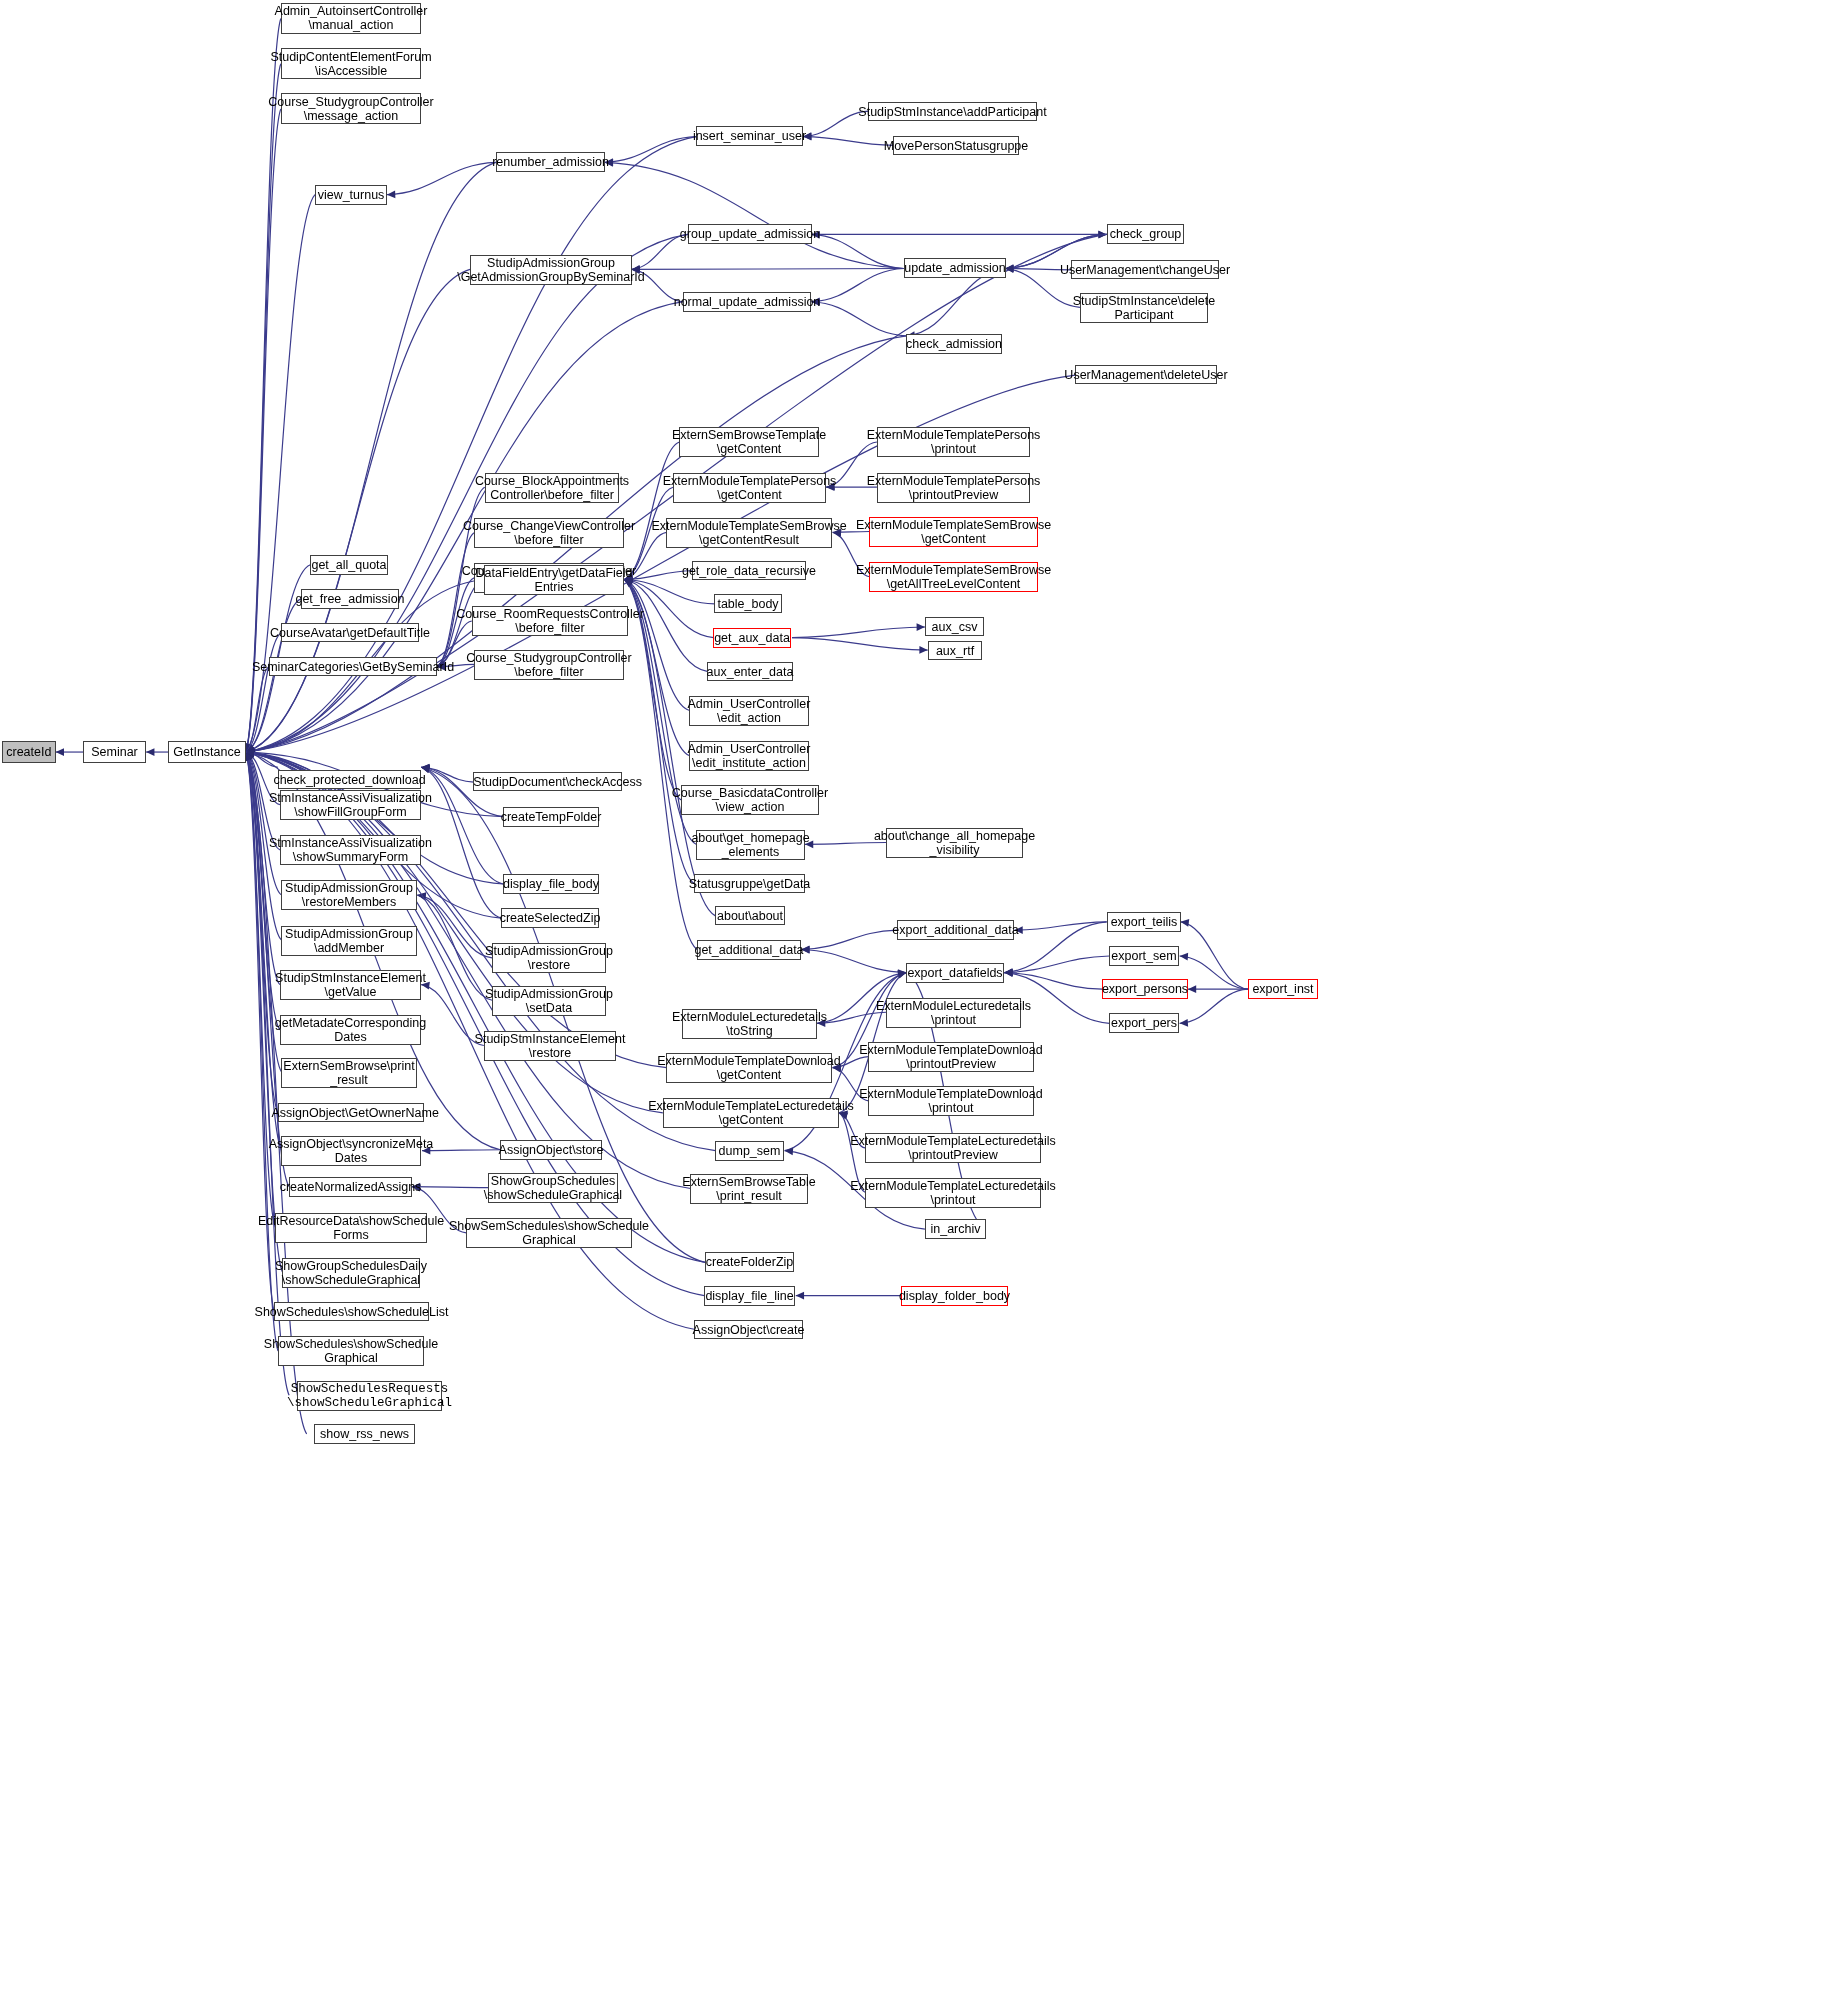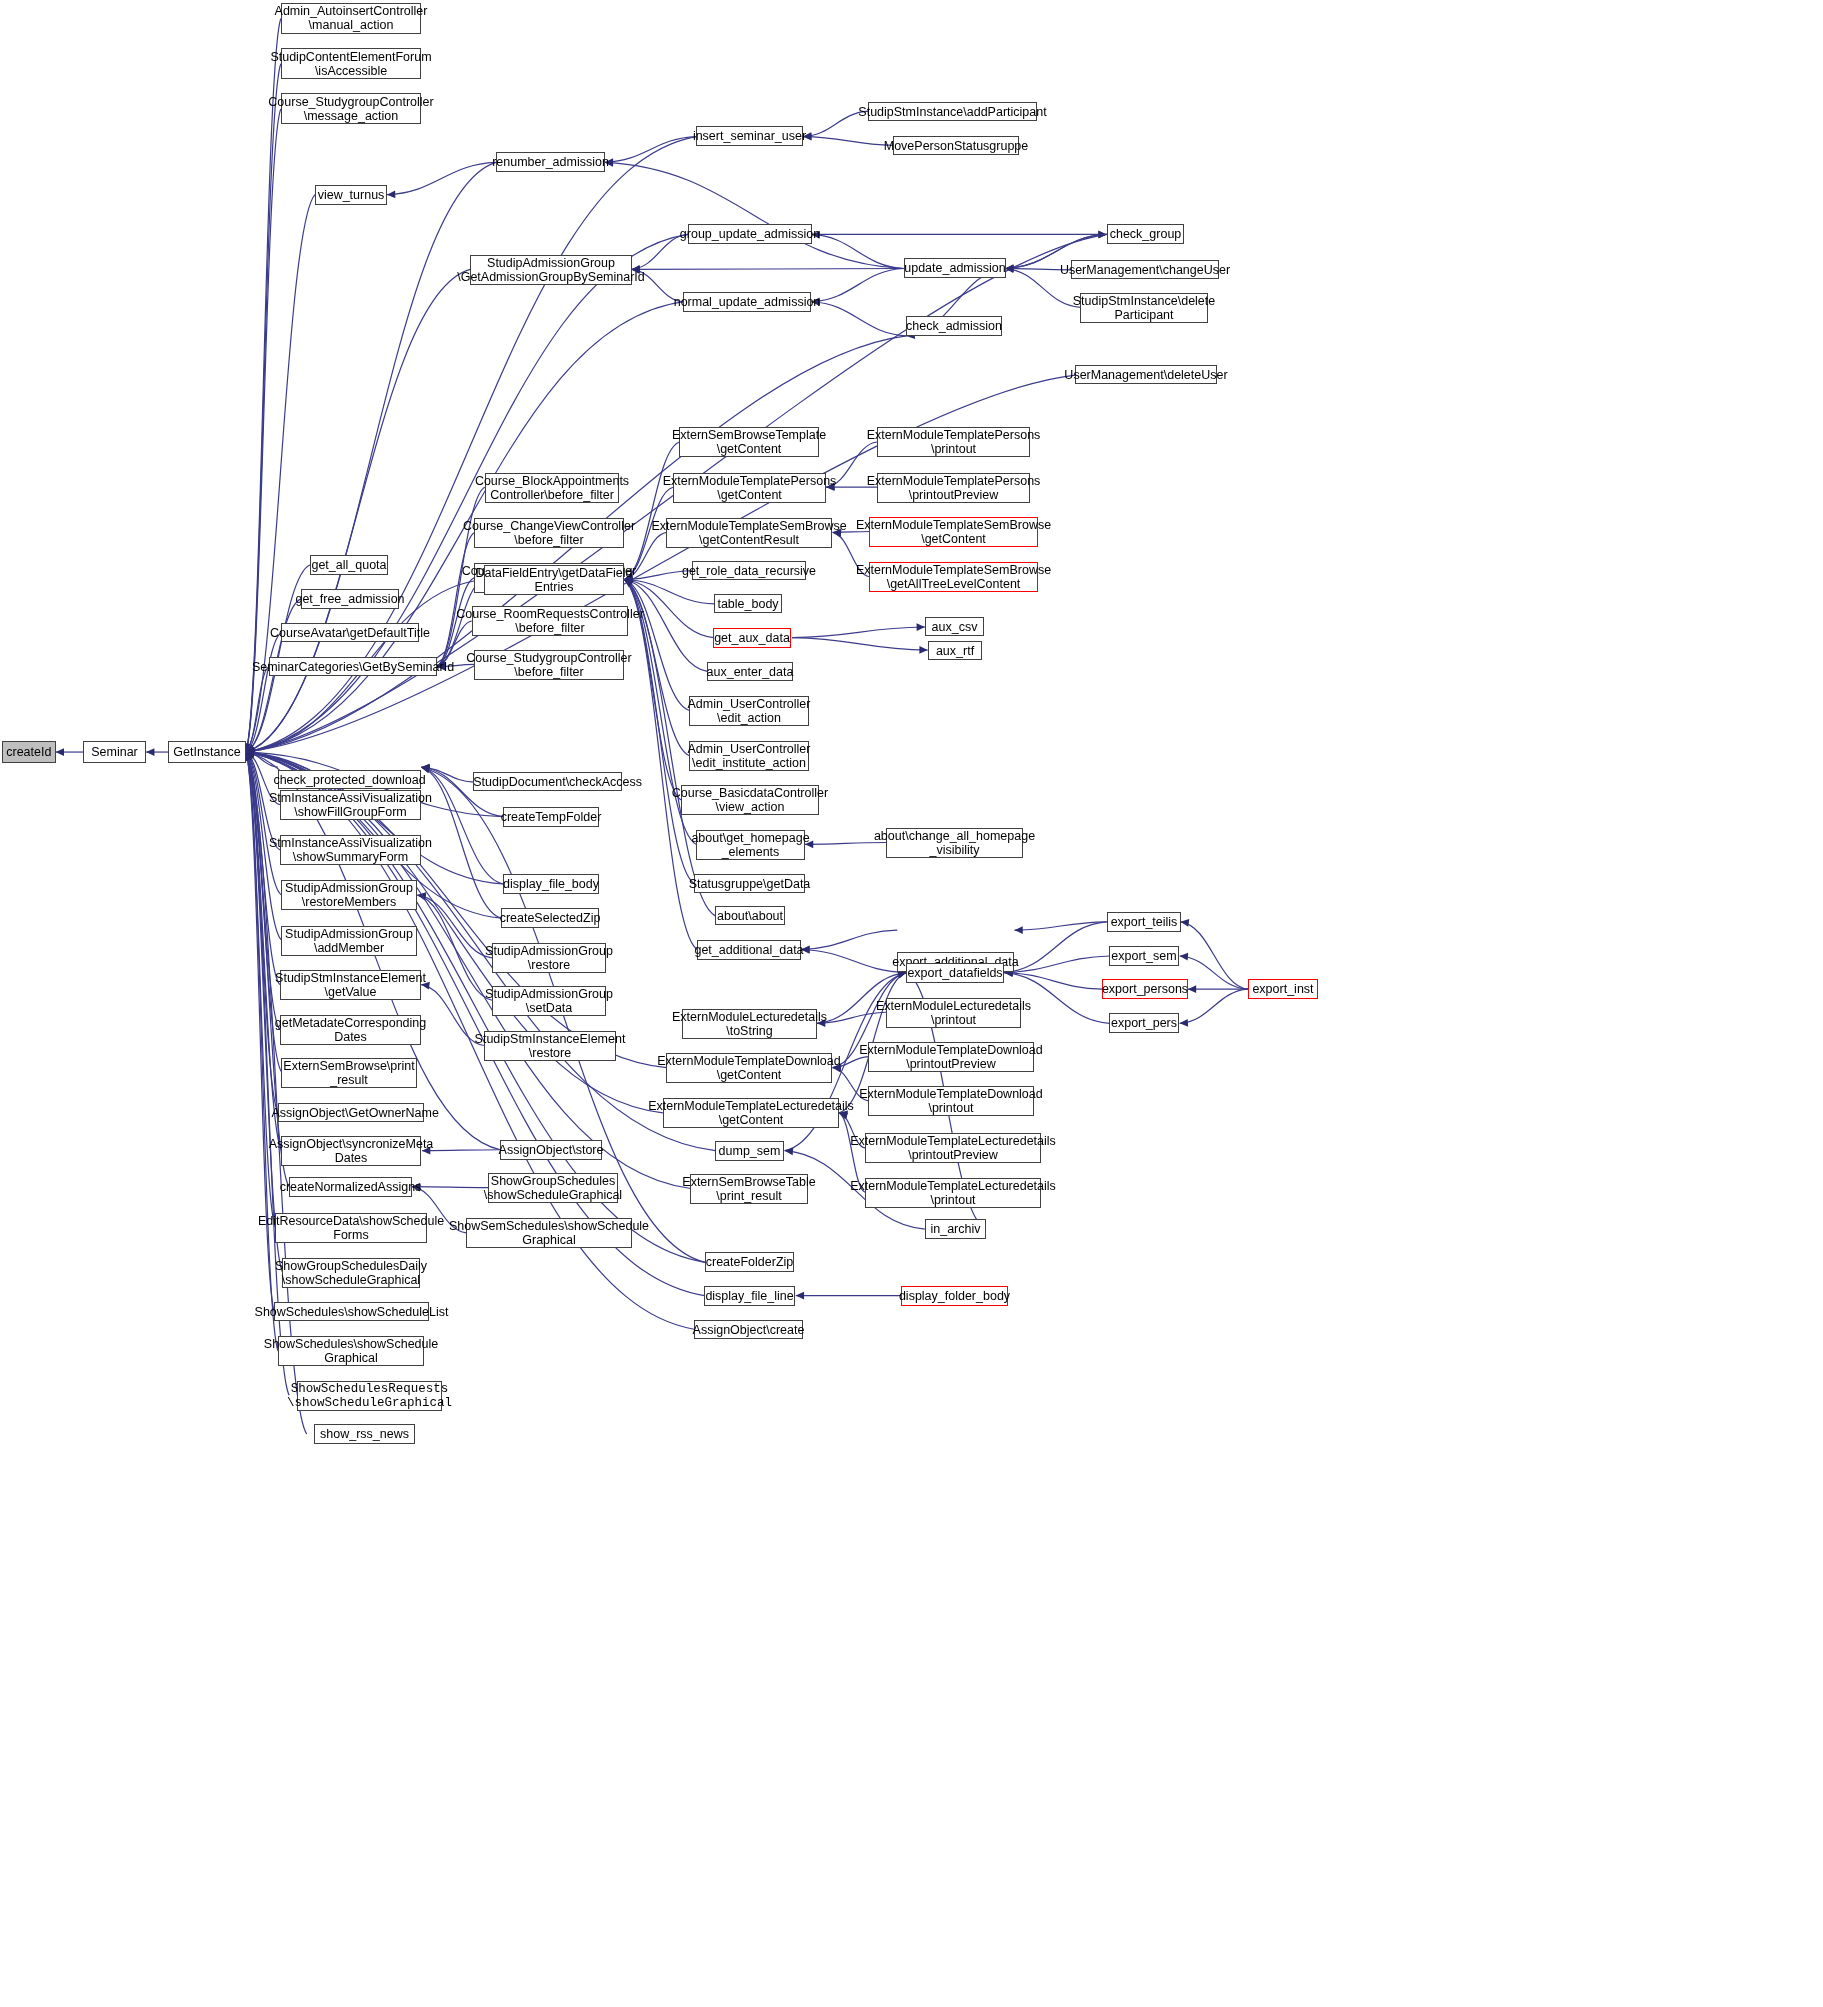--- a/index.html
+++ b/index.html
@@ -289,21 +289,21 @@
       <div class="node" style="left: 893px; top: 136px; width: 126px; height: 19.4px;">MovePersonStatusgruppe</div>
       <div class="node" style="left: 688px; top: 224px; width: 124px; height: 20px;">group_update_admission</div>
       <div class="node" style="left: 1107px; top: 224px; width: 77px; height: 20px;">check_group</div>
       <div class="node" style="left: 470px; top: 255px; width: 162px; height: 29.5px;">StudipAdmissionGroup
 \GetAdmissionGroupBySeminarId</div>
       <div class="node" style="left: 904px; top: 258px; width: 102px; height: 20px;">update_admission</div>
       <div class="node" style="left: 1071px; top: 260px; width: 148px; height: 19.4px;">UserManagement\changeUser</div>
       <div class="node" style="left: 1080px; top: 293px; width: 128px; height: 29.5px;">StudipStmInstance\delete
 Participant</div>
       <div class="node" style="left: 683px; top: 292px; width: 128px; height: 20px;">normal_update_admission</div>
-      <div class="node" style="left: 906px; top: 316px; width: 96px; height: 20px;">check_admission</div>
+      <div class="node" style="left: 906px; top: 334px; width: 96px; height: 20px;">check_admission</div>
       <div class="node" style="left: 1075px; top: 365px; width: 142px; height: 19.4px;">UserManagement\deleteUser</div>
       <div class="node" style="left: 310px; top: 555px; width: 78px; height: 20px;">get_all_quota</div>
       <div class="node" style="left: 301px; top: 589px; width: 98px; height: 20px;">get_free_admission</div>
       <div class="node" style="left: 281px; top: 623px; width: 138px; height: 19.4px;">CourseAvatar\getDefaultTitle</div>
       <div class="node" style="left: 269px; top: 657px; width: 168px; height: 19.4px;">SeminarCategories\GetBySeminarId</div>
       <div class="node" style="left: 485px; top: 473px; width: 134px; height: 29.5px;">Course_BlockAppointments
 Controller\before_filter</div>
       <div class="node" style="left: 474px; top: 518px; width: 150px; height: 29.5px;">Course_ChangeViewController
 \before_filter</div>
       <div class="node" style="left: 474px; top: 563px; width: 150px; height: 29.5px;">Course_ManagementController
@@ -340,21 +340,21 @@
 \edit_institute_action</div>
       <div class="node" style="left: 681px; top: 785px; width: 138px; height: 29.5px;">Course_BasicdataController
 \view_action</div>
       <div class="node" style="left: 696px; top: 830px; width: 109px; height: 29.5px;">about\get_homepage
 _elements</div>
       <div class="node" style="left: 886px; top: 828px; width: 137px; height: 29.5px;">about\change_all_homepage
 _visibility</div>
       <div class="node" style="left: 694px; top: 874px; width: 111px; height: 19.4px;">Statusgruppe\getData</div>
       <div class="node" style="left: 715px; top: 906px; width: 70px; height: 19.4px;">about\about</div>
       <div class="node" style="left: 697px; top: 940px; width: 104px; height: 20px;">get_additional_data</div>
-      <div class="node" style="left: 897px; top: 920px; width: 117px; height: 20px; margin-top: 32px;">export_additional_data</div>
+      <div class="node" style="left: 897px; top: 920px; width: 117px; height: 20px;">export_additional_data</div>
       <div class="node" style="left: 1107px; top: 912px; width: 74px; height: 20px;">export_teilis</div>
       <div class="node" style="left: 1109px; top: 946px; width: 70px; height: 20px;">export_sem</div>
       <div class="node" style="left: 906px; top: 963px; width: 98px; height: 20px;">export_datafields</div>
       <div class="node hl" style="left: 1102px; top: 979px; width: 86px; height: 20px;">export_persons</div>
       <div class="node" style="left: 1109px; top: 1013px; width: 70px; height: 20px;">export_pers</div>
       <div class="node hl" style="left: 1248px; top: 979px; width: 70px; height: 20px;">export_inst</div>
       <div class="node" style="left: 278px; top: 758px; width: 143px; height: 19.4px; margin-top: 12px;">check_protected_download</div>
       <div class="node" style="left: 473px; top: 772px; width: 149px; height: 19.4px; padding-left: 24px;">StudipDocument\checkAccess</div>
       <div class="node" style="left: 280px; top: 790px; width: 141px; height: 29.5px;">StmInstanceAssiVisualization
 \showFillGroupForm</div>

